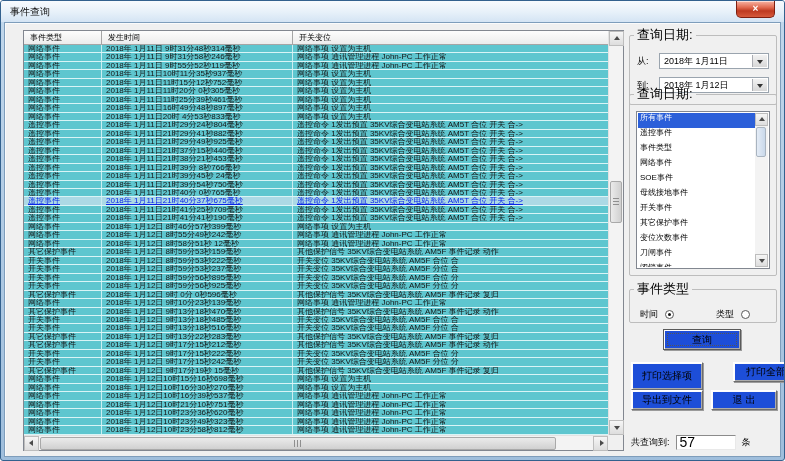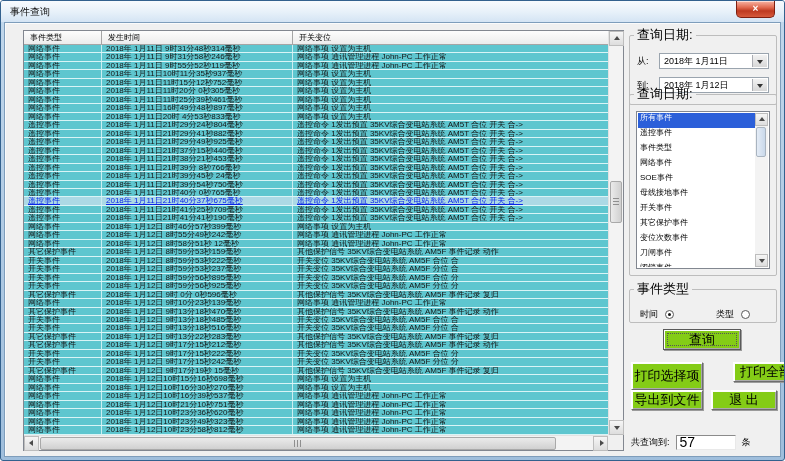--- a/index.html
+++ b/index.html
@@ -92,24 +92,24 @@
     background:linear-gradient(90deg,#E4ECF6,#C9D8EA);border:1px solid #A9B4C0;border-radius:2px;cursor:pointer;}
 
   .radio-row{position:absolute;left:10px;right:26px;top:10px;display:flex;justify-content:space-between;align-items:center;}
   .radio-pair{display:flex;align-items:center;gap:7px;}
   .rlabel{font-size:9px;color:#000;}
   .radio{width:9px;height:9px;border-radius:50%;background:#FFF;border:1px solid #5A5A5A;
     position:relative;box-sizing:border-box;display:inline-block;cursor:pointer;}
   .radio.checked::after{content:"";position:absolute;left:2px;top:2px;right:2px;bottom:2px;
     background:#151515;border-radius:50%;}
 
-  .btn{position:absolute;box-sizing:border-box;background:#84cc16;color:#000;
+  .btn{position:absolute;box-sizing:border-box;background:#1d4ed8;color:#000;
     border:1px solid;border-color:#FFFFFF #6D6D6D #6D6D6D #FFFFFF;
     box-shadow:inset 1px 1px 0 #FDFDFD, inset -1px -1px 0 #ABABAB, 1px 1px 0 #9B9B9B;
-    font-size:13px;display:flex;align-items:center;justify-content:center;
+    font-size:10px;display:flex;align-items:center;justify-content:center;
     white-space:nowrap;cursor:pointer;}
   .query-btn{left:658px;top:306px;width:78px;height:21px;border-color:#5A5A5A;}
   .query-btn::after{content:"";position:absolute;left:3px;right:3px;top:3px;bottom:3px;border:1px dotted #555;}
   .print-sel-btn{left:626px;top:339px;width:72px;height:28px;}
   .print-all-btn{left:706px;top:339px;width:66px;height:20px;margin-left:22px;}
   .export-btn{left:626px;top:367px;width:72px;height:20px;}
   .exit-btn{left:706px;top:367px;width:66px;height:20px;}
 
   .summary{position:absolute;left:626px;top:404px;width:148px;display:flex;align-items:center;gap:6px;font-size:9px;color:#000;margin-top:8px;}
   .count-field{width:60px;height:15px;background:#FFF;box-sizing:border-box;

